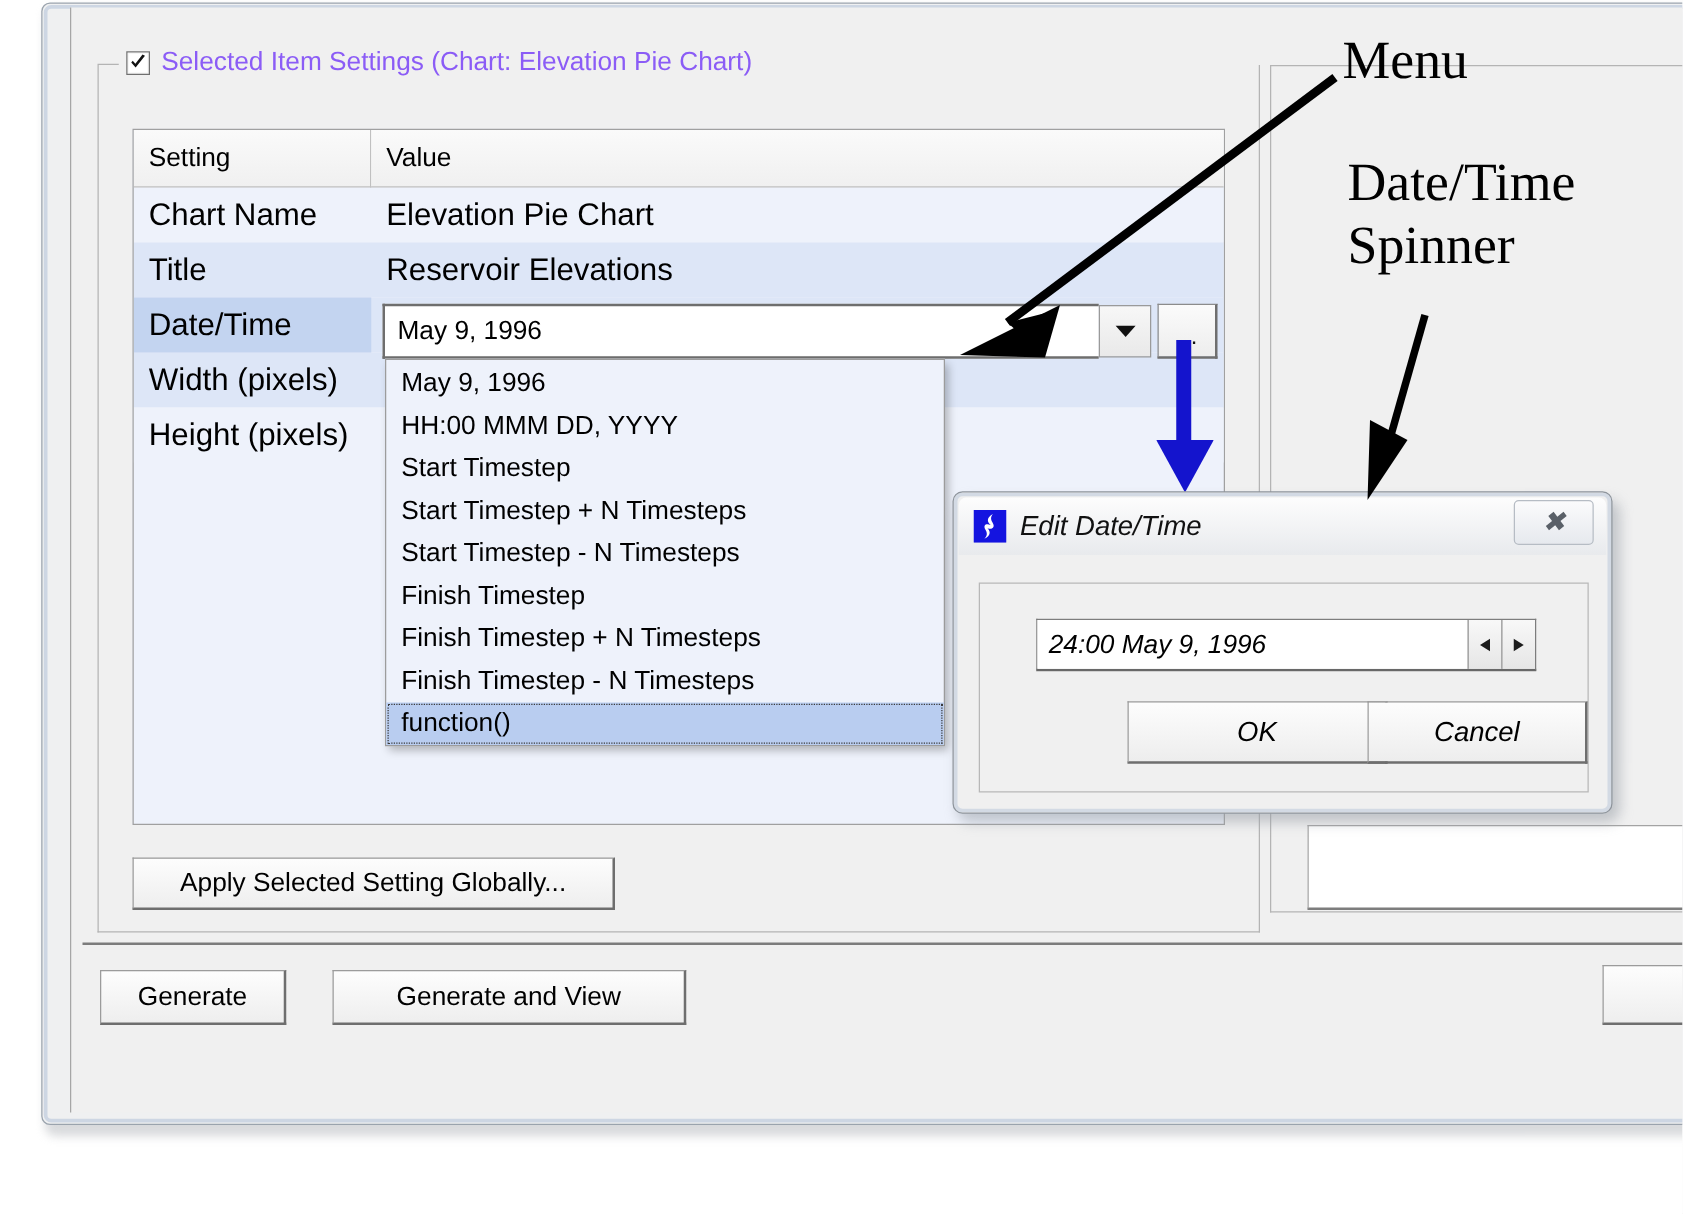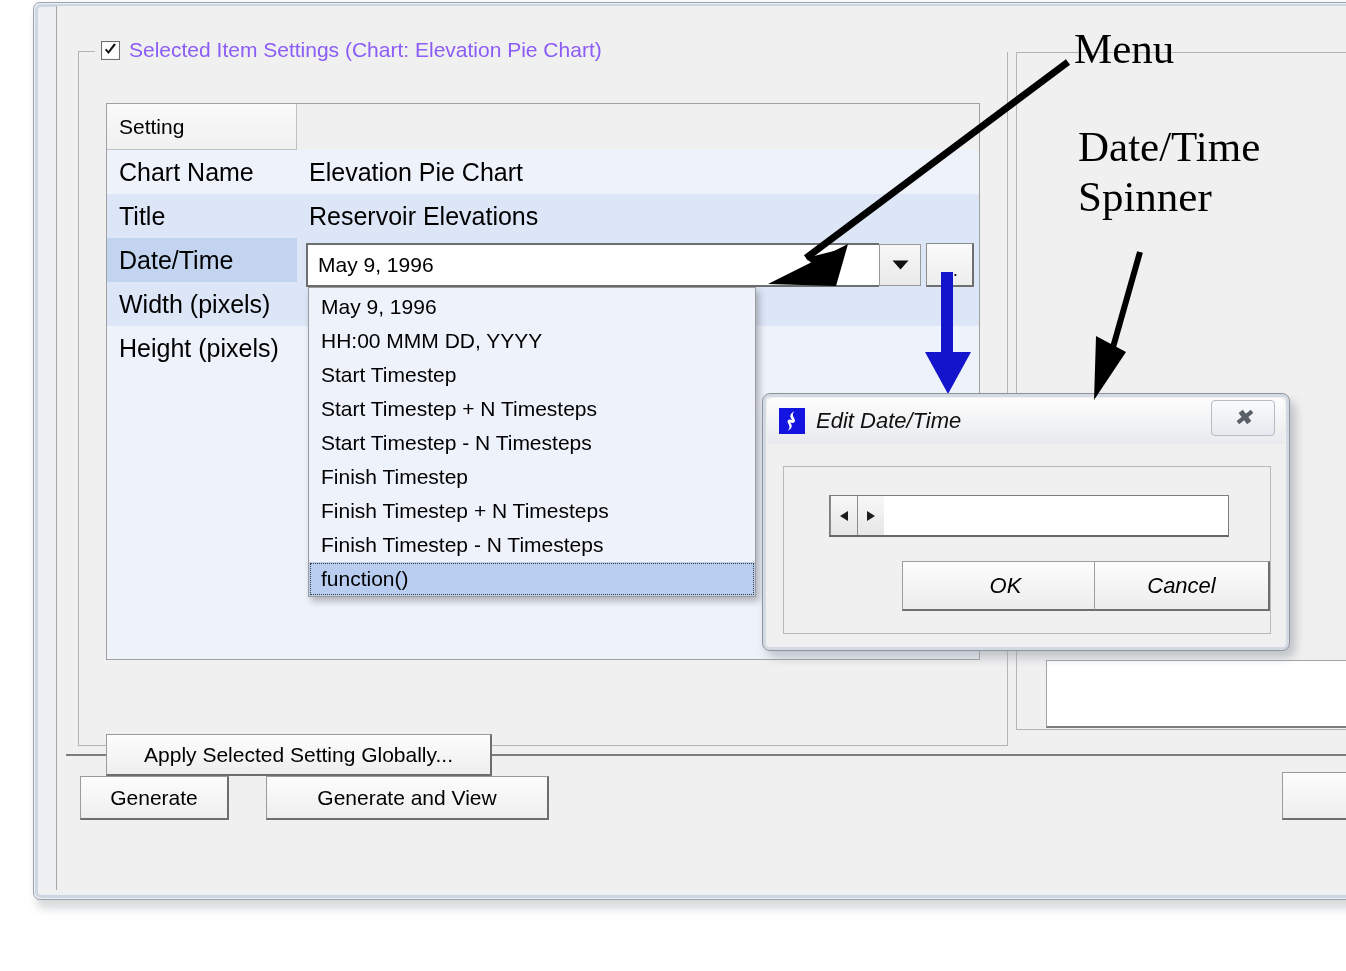--- a/index.html
+++ b/index.html
@@ -237,21 +237,21 @@
     border-bottom: 2px solid #6e6e6e;
     border-right: 2px solid #6e6e6e;
     box-sizing: border-box;
     display: flex;
     align-items: center;
     justify-content: center;
     font-size: 21px;
     color: #000;
     white-space: nowrap;
   }
-  #btn-apply  { left: 106px; top: 686px; width: 386px; height: 42px; margin-top: 48px; }
+  #btn-apply  { left: 106px; top: 686px; width: 386px; height: 42px; }
   #btn-gen    { left: 80px;  top: 776px; width: 149px; height: 44px; }
   #btn-genview{ left: 266px; top: 776px; width: 283px; height: 44px; }
   #btn-right-partial { left: 1282px; top: 772px; width: 120px; height: 48px; }
 
   
   .right-panel-a {
     position: absolute;
     left: 1016px; top: 52px;
     width: 340px; height: 678px;
     border: 1px solid #b4b4b4;
@@ -430,20 +430,21 @@
       <svg width="15" height="15" viewBox="0 0 15 15">
         <path d="M2 7 L5.5 11 L13 1.5 L11 0.5 L5.3 8 L3.2 5.6 Z" fill="#111"></path>
       </svg>
     </span>
     <span class="gb-title">Selected Item Settings (Chart: Elevation Pie Chart)</span>
   </div>
 
   <div class="table-wrap">
     <div class="thead">
       <div class="th col-setting">Setting</div>
+      <div class="th col-value">Value</div>
     </div>
 
     <div class="trow alt">
       <div class="td col-setting">Chart Name</div>
       <div class="td col-value">Elevation Pie Chart</div>
     </div>
     <div class="trow odd">
       <div class="td col-setting">Title</div>
       <div class="td col-value">Reservoir Elevations</div>
     </div>
@@ -500,20 +501,21 @@
           <rect width="26" height="26" fill="#1414e0"></rect>
           <path d="M15.5 3 C9 7, 11.5 10, 13.5 12 C10 10.5, 7 12, 9.5 16 C11.5 19.5, 10 21.5, 8.5 23 C14.5 20, 13 16.5, 11 14.5 C14.5 16, 17.5 14, 15 10 C13 6.8, 14 4.8, 15.5 3 Z" fill="#ffffff"></path>
         </svg>
       </span>
       <span class="dlg-title">Edit Date/Time</span>
       <span class="dlg-close">✖</span>
     </div>
 
     <div class="dlg-body">
       <div class="spinner-row">
+        <div class="spinner-text">24:00 May 9,  1996</div>
         <div class="spin-btn">
           <svg width="10" height="12" viewBox="0 0 10 12">
             <path d="M9 1 L9 11 L1 6 Z" fill="#1c1c1c"></path>
           </svg>
         </div>
         <div class="spin-btn">
           <svg width="10" height="12" viewBox="0 0 10 12">
             <path d="M1 1 L1 11 L9 6 Z" fill="#1c1c1c"></path>
           </svg>
         </div>

